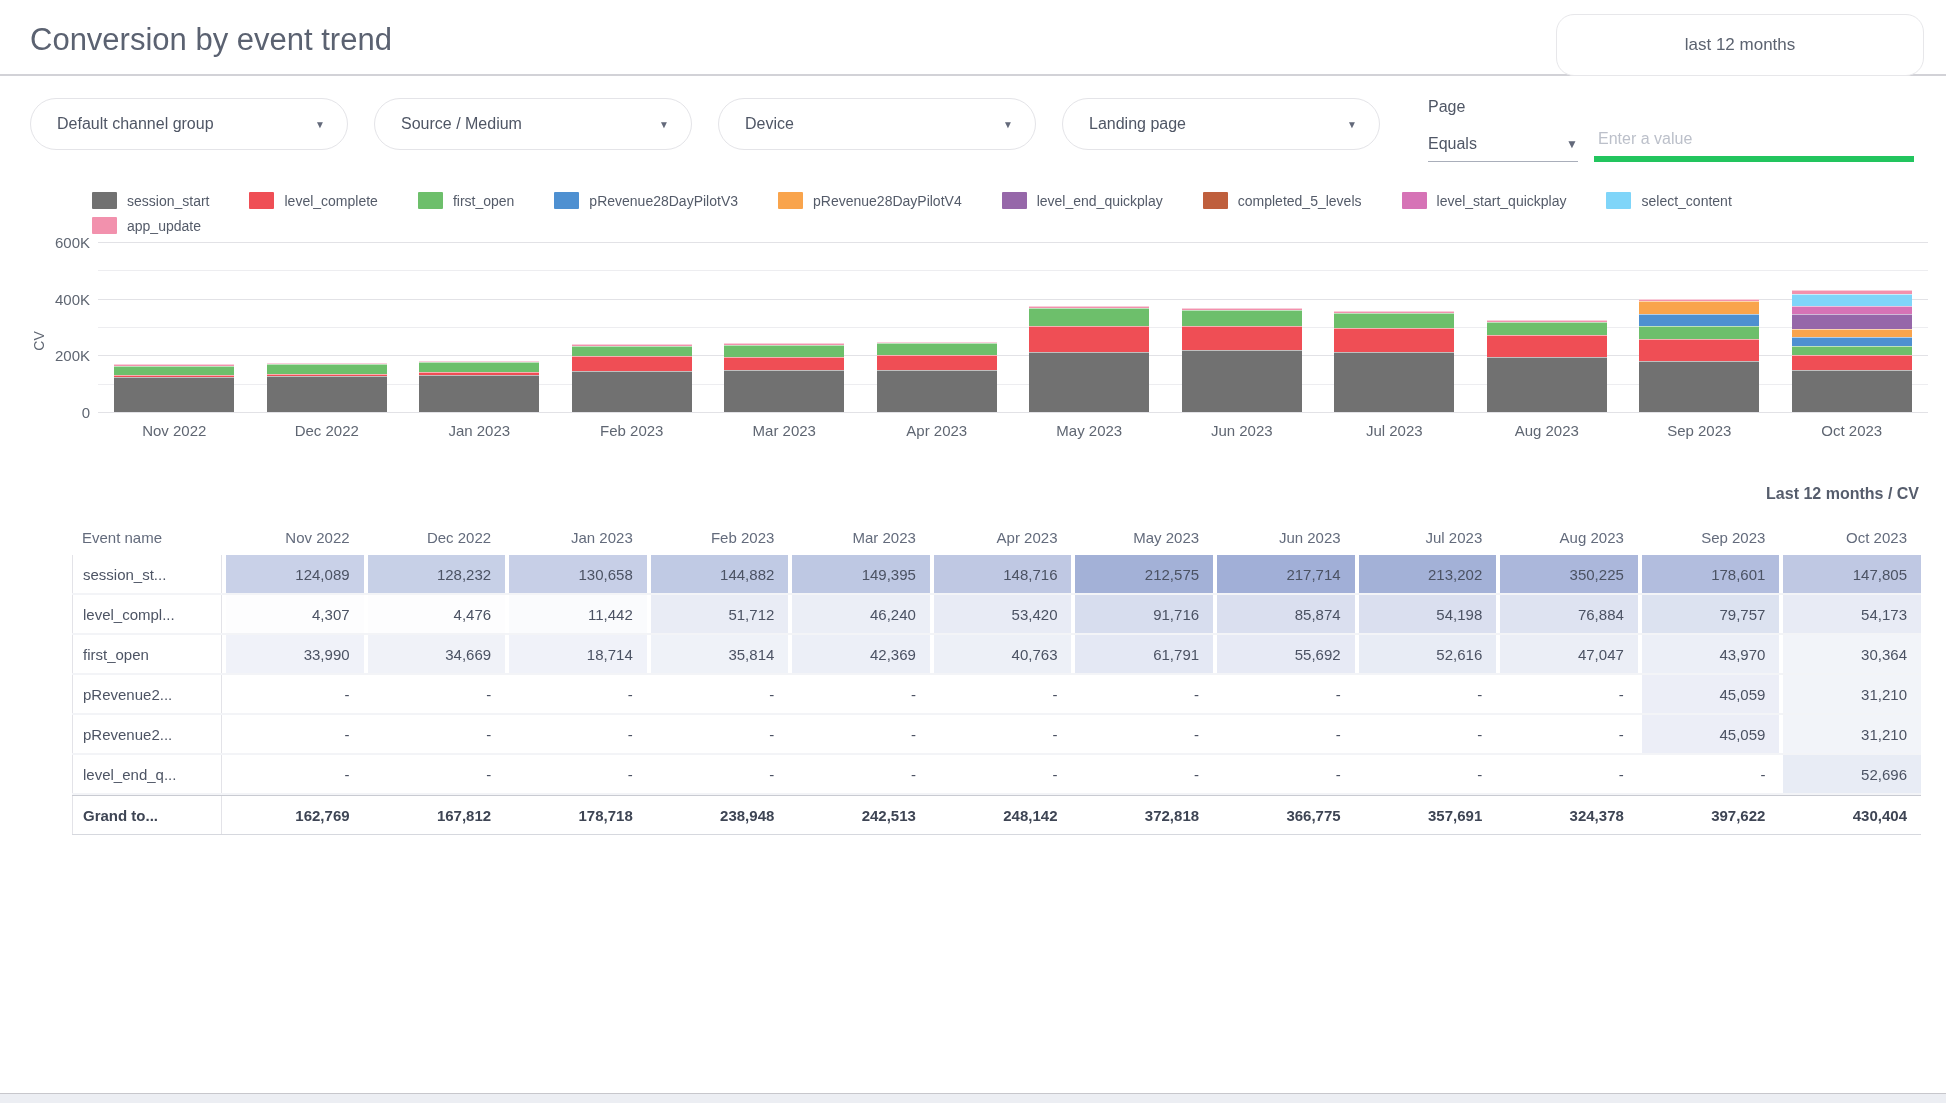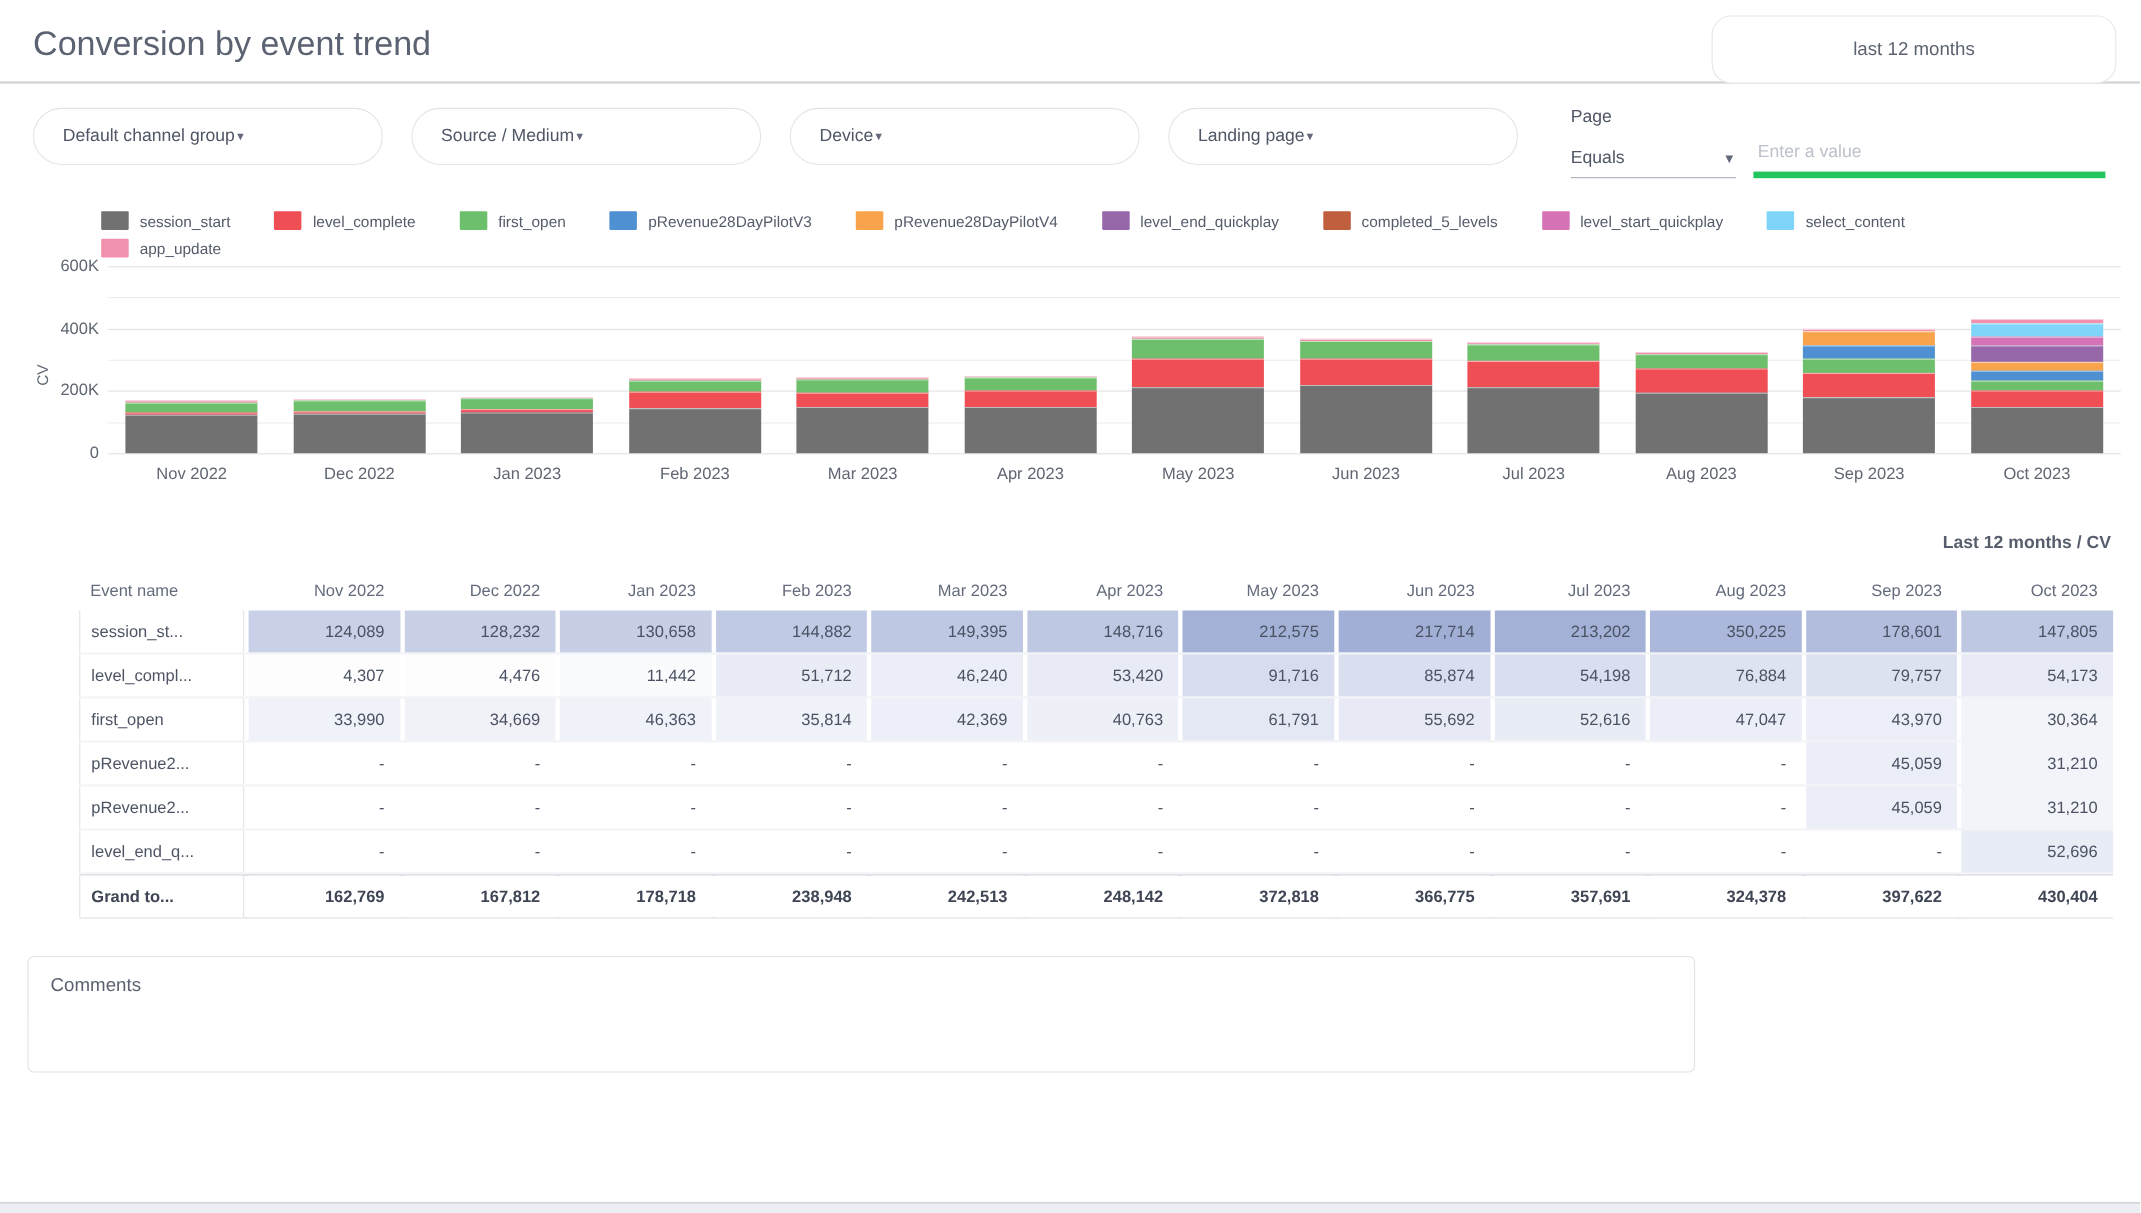--- a/index.html
+++ b/index.html
@@ -18,21 +18,21 @@
   h1 { margin-top:8px; font-size:31px; font-weight:400; color:#5b6271; }
   .date-range { position:absolute; top:14px; right:22px; width:368px; height:62px;
     background:#fff; border:1px solid #e7e7ea; border-radius:18px;
     font-size:17px; color:#5c6370; font-family:inherit; cursor:pointer; }
   .header-divider { margin-top:16px; border-bottom:2px solid #d2d2d7; }
 
   
   .filters { display:flex; align-items:flex-start; padding:22px 30px 0 30px; }
   .pills { display:flex; gap:26px; }
   .pill { width:318px; height:52px; border:1px solid #e4e4e8; border-radius:26px;
-    display:flex; align-items:center; justify-content:flex-start;
+    display:flex; align-items:center; justify-content:space-between;
     padding:0 22px 0 26px; font-size:16px; color:#4f5665; background:#fff; cursor:pointer; }
   .caret { font-size:10px; color:#63697a; }
   .page-filter { margin-left:48px; }
   .pf-label { font-size:16px; color:#4f5665; margin-bottom:14px; }
   .pf-controls { display:flex; align-items:flex-end; gap:16px; }
   .pf-operator { width:150px; display:flex; align-items:center; justify-content:space-between;
     padding-bottom:8px; border-bottom:1px solid #a9aeba; font-size:16px; color:#4f5665; cursor:pointer; }
   .pf-operator .caret { font-size:12px; }
   .pf-input { width:320px; border:none; border-bottom:6px solid #22c55e; outline:none;
     font-size:16px; color:#4f5665; padding:0 4px 8px 4px; font-family:inherit; background:transparent; }
@@ -366,21 +366,21 @@
           <div class="td" style="background: rgba(134, 152, 203, 0.306);">85,874</div>
           <div class="td" style="background: rgba(134, 152, 203, 0.306);">54,198</div>
           <div class="td" style="background: rgba(134, 152, 203, 0.275);">76,884</div>
           <div class="td" style="background: rgba(134, 152, 203, 0.286);">79,757</div>
           <div class="td" style="background: rgba(134, 152, 203, 0.192);">54,173</div>
         </div>
         <div class="tbl-row">
           <div class="td first">first_open</div>
           <div class="td" style="background: rgba(134, 152, 203, 0.12);">33,990</div>
           <div class="td" style="background: rgba(134, 152, 203, 0.125);">34,669</div>
-          <div class="td" style="background: rgba(134, 152, 203, 0.12);">46,363</div>
+          <div class="td" style="background: rgba(134, 152, 203, 0.12);">18,714</div>
           <div class="td" style="background: rgba(134, 152, 203, 0.13);">35,814</div>
           <div class="td" style="background: rgba(134, 152, 203, 0.153);">42,369</div>
           <div class="td" style="background: rgba(134, 152, 203, 0.145);">40,763</div>
           <div class="td" style="background: rgba(134, 152, 203, 0.22);">61,791</div>
           <div class="td" style="background: rgba(134, 152, 203, 0.2);">55,692</div>
           <div class="td" style="background: rgba(134, 152, 203, 0.19);">52,616</div>
           <div class="td" style="background: rgba(134, 152, 203, 0.17);">47,047</div>
           <div class="td" style="background: rgba(134, 152, 203, 0.157);">43,970</div>
           <div class="td" style="background: rgba(134, 152, 203, 0.11);">30,364</div>
         </div>
@@ -440,18 +440,15 @@
           <div class="td">372,818</div>
           <div class="td">366,775</div>
           <div class="td">357,691</div>
           <div class="td">324,378</div>
           <div class="td">397,622</div>
           <div class="td">430,404</div>
         </div>
       </div>
   </section>
 
-  <div class="comments">
-    <span>Comments</span>
-  </div>
 
   <div class="bottom-strip"></div>
 </div>
 
 </body></html>

